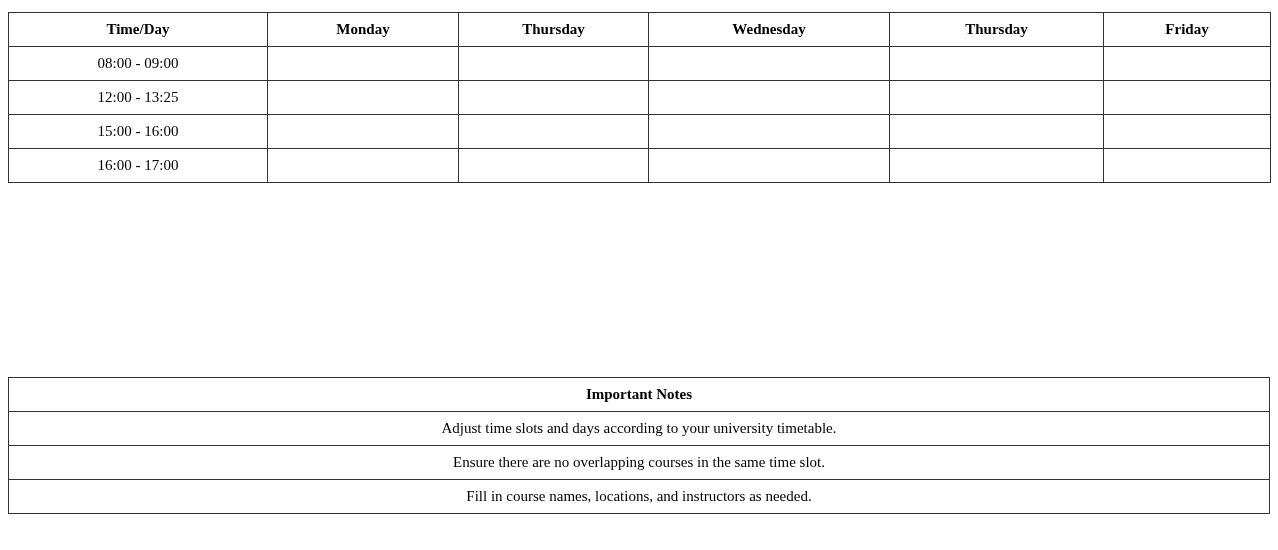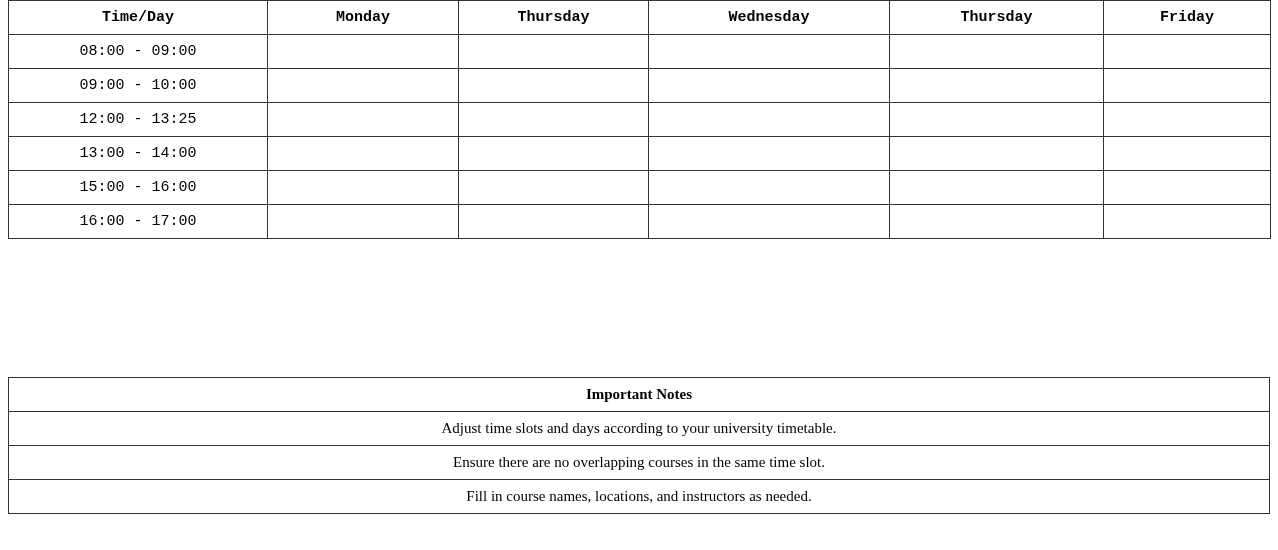--- a/index.html
+++ b/index.html
@@ -12,21 +12,21 @@
       color: #000000;
       position: relative;
     }
     table {
       border-collapse: collapse;
       position: absolute;
       left: 8px;
       width: 1262px;
       table-layout: fixed;
     }
-    #schedule-table { top: 0; font-family: Liberation Mono, monospace; }
+    #schedule-table { top: 12px; }
     #notes-table { top: 377px; }
     th, td {
       border: 1px solid #333333;
       text-align: center;
       vertical-align: middle;
       height: 34px;
       padding: 0 8px;
       box-sizing: border-box;
       line-height: 17px;
     }
@@ -63,37 +63,21 @@
   <tbody>
     <tr>
       <td>08:00 - 09:00</td>
       <td></td>
       <td></td>
       <td></td>
       <td></td>
       <td></td>
     </tr>
     <tr>
-      <td>09:00 - 10:00</td>
-      <td></td>
-      <td></td>
-      <td></td>
-      <td></td>
-      <td></td>
-    </tr>
-    <tr>
       <td>12:00 - 13:25</td>
-      <td></td>
-      <td></td>
-      <td></td>
-      <td></td>
-      <td></td>
-    </tr>
-    <tr>
-      <td>13:00 - 14:00</td>
       <td></td>
       <td></td>
       <td></td>
       <td></td>
       <td></td>
     </tr>
     <tr>
       <td>15:00 - 16:00</td>
       <td></td>
       <td></td>

